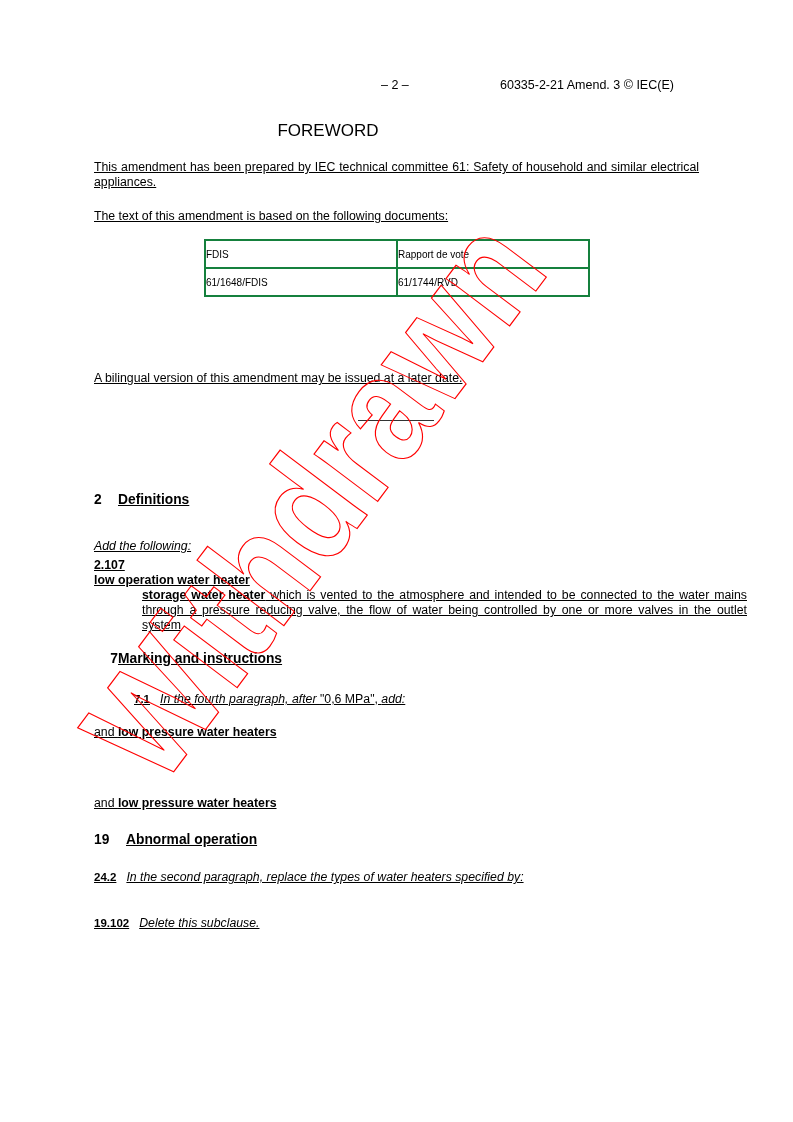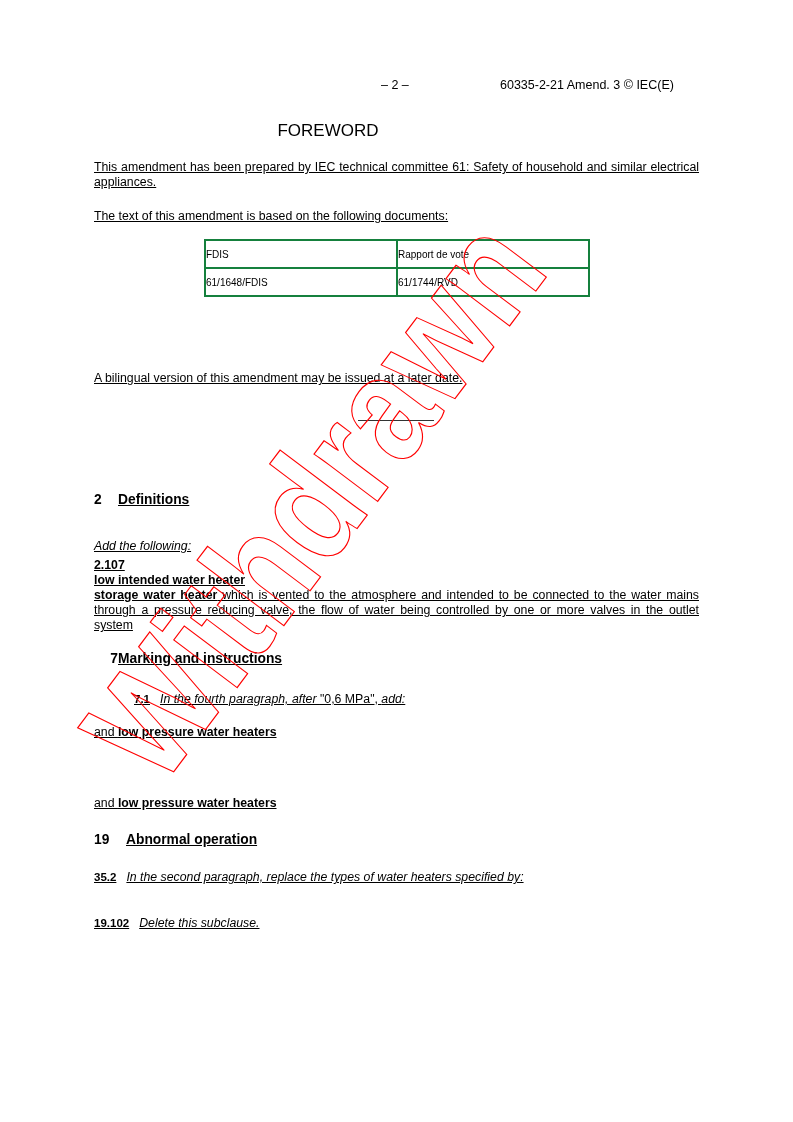--- a/index.html
+++ b/index.html
@@ -96,22 +96,22 @@
 
   <div class="line" style="top:371px;">A bilingual version of this amendment may be issued at a later date.</div>
 
   <div class="sep"></div>
 
   <div class="line h2" style="top:492px;">
     <span class="num">2</span><span>Definitions</span>
   </div>
   <div class="line it" style="top:516px;margin-top:23px;">Add the following:</div>
   <div class="line bold" style="top:558px;">2.107</div>
-  <div class="line bold" style="top:573px;">low intended water heater</div>
-  <div class="para" style="top:588px;"><span class="bold">storage water heater</span><span> which is vented to the atmosphere and intended to be connected to the water mains through a pressure reducing valve, the flow of water being controlled by one or more valves in the outlet system</span></div>
+  <div class="line bold" style="top:573px;">low operation water heater</div>
+  <div class="para" style="top:588px;margin-left:48px;"><span class="bold">storage water heater</span><span> which is vented to the atmosphere and intended to be connected to the water mains through a pressure reducing valve, the flow of water being controlled by one or more valves in the outlet system</span></div>
 
   <div class="line h2" style="top:651px;text-align:right;">
     <span class="num">7</span><span>Marking and instructions</span>
   </div>
 
   <div class="line" style="top:692px;margin-left:40px;">
     <span class="cl-num">7.1</span><span class="it">In the fourth paragraph, after </span><span>"0,6 MPa"</span><span>, </span><span class="it">add:</span>
   </div>
   <div class="line" style="top:725px;">
     <span>and </span><span class="bold">low pressure water heaters</span>
@@ -119,21 +119,21 @@
 
   <div class="line" style="top:796px;">
     <span>and </span><span class="bold">low pressure water heaters</span>
   </div>
 
   <div class="line h2" style="top:832px;">
     <span class="num w2">19</span><span>Abnormal operation</span>
   </div>
 
   <div class="line" style="top:870px;">
-    <span class="cl-num">35.2</span><span class="it">In the second paragraph, replace the types of water heaters specified by:</span>
+    <span class="cl-num">24.2</span><span class="it">In the second paragraph, replace the types of water heaters specified by:</span>
   </div>
 
   <div class="line" style="top:916px;">
     <span class="cl-num">19.102</span><span class="it">Delete this subclause.</span>
   </div>
 
   <svg class="watermark" viewBox="0 0 793 1122">
     <text x="0" y="0" transform="translate(160 790) rotate(-53)" font-family="Liberation Sans, sans-serif" font-weight="bold" font-size="150" textLength="650" lengthAdjust="spacingAndGlyphs" fill="none" stroke="#ff0000" stroke-width="1.2">Withdrawn</text>
   </svg>
 

